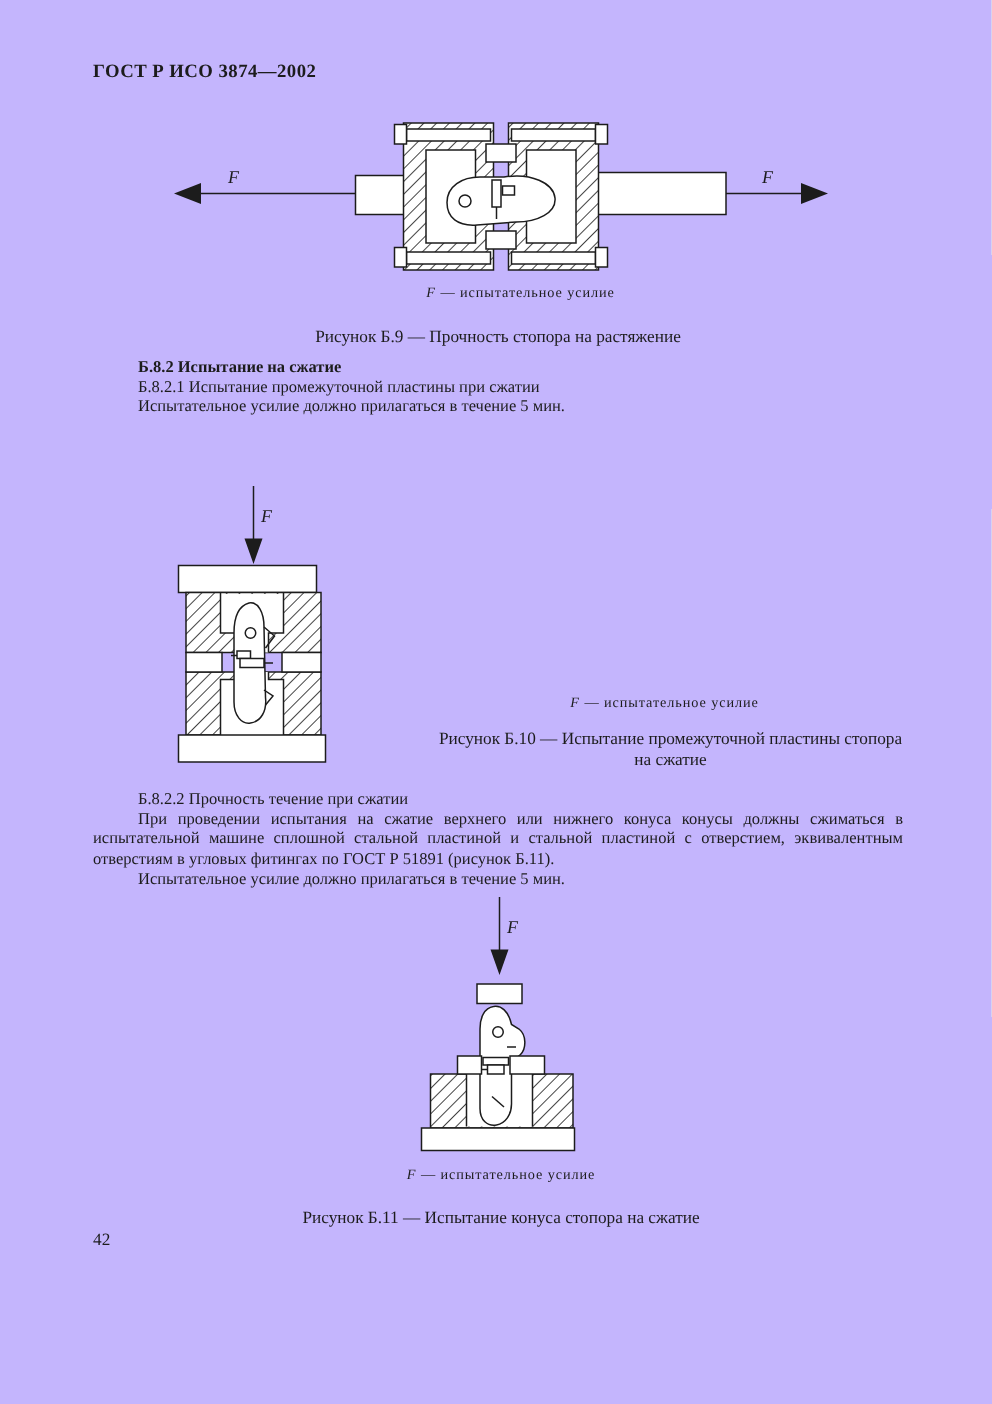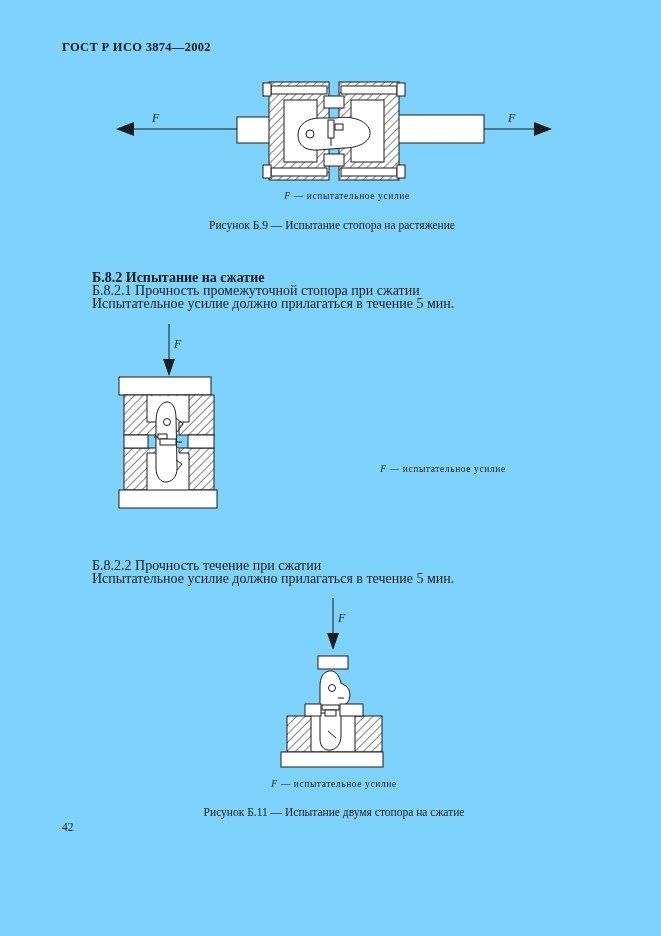--- a/index.html
+++ b/index.html
@@ -1,21 +1,21 @@
 <!DOCTYPE html>
 <html><head>
 <meta charset="utf-8">
 <style>
   * { margin:0; padding:0; box-sizing:border-box; }
   html,body { background:#e8e8e8; }
   .page {
     position:relative;
     width:661px; height:936px;
     margin:0 auto;
-    background:#7dd3fc;
+    background:#c4b5fd;
     color:#1c1c1c;
     font-family:"Liberation Serif", serif;
     overflow:hidden;
   }
   .hdr {
     position:absolute; left:62px; top:40px;
     font-size:12.5px; font-weight:bold; letter-spacing:0.3px;
   }
   .fig { position:absolute; }
   .legend {
@@ -23,21 +23,21 @@
     font-size:9.5px; letter-spacing:0.6px; white-space:nowrap;
   }
   .legend .fsym { font-style:italic; font-family:"Liberation Serif", serif; padding-right:3px; }
   .caption {
     position:absolute; transform:translateX(-50%);
     font-size:11.5px; white-space:nowrap; text-align:center; line-height:13.5px;
   }
   .caption.wrap { white-space:normal; }
   .textblock {
     position:absolute; left:62px; width:540px;
-    font-size:14px; line-height:13.2px;margin-top:32px;
+    font-size:11px; line-height:13.2px;
   }
   .textblock p { text-indent:30px; text-align:justify; }
   .textblock .h-bold { text-indent:30px; font-weight:bold; }
   .textblock .h-plain { text-indent:30px; }
   .pagenum { position:absolute; left:62px; top:821px; font-size:11.5px; }
   svg { display:block; }
   .draw { stroke:#1c1c1c; stroke-width:1; fill:none; }
   .white { fill:#ffffff; }
   .blk { fill:#1c1c1c; stroke:none; }
   svg text.fl { font-family:"Liberation Serif", serif; font-style:italic; font-size:12px; fill:#1c1c1c; }
@@ -99,25 +99,25 @@
         <circle class="draw white" cx="198" cy="60" r="4"></circle>
         <rect class="draw white" x="216" y="46" width="6" height="18"></rect>
         <rect class="draw white" x="223" y="50" width="8" height="6"></rect>
         <line class="draw" x1="219" y1="64" x2="219" y2="72"></line>
       </g>
     </svg>
   </div>
   <div class="legend" style="left:347px; top:191px;">
     <span class="fsym">F</span><span>— испытательное усилие</span>
   </div>
-  <div class="caption" style="left:332px; top:219px;">Рисунок Б.9 — Испытание стопора на растяжение</div>
+  <div class="caption" style="left:332px; top:219px;">Рисунок Б.9 — Прочность стопора на растяжение</div>
 
   <div class="textblock" style="top:239px;">
     <div class="h-bold">Б.8.2  Испытание на сжатие</div>
-    <div class="h-plain">Б.8.2.1  Прочность промежуточной стопора при сжатии</div>
+    <div class="h-plain">Б.8.2.1  Испытание промежуточной пластины при сжатии</div>
     <p>Испытательное усилие должно прилагаться в течение 5 мин.</p>
   </div>
 
   <div class="fig" style="left:114px; top:322px;">
     <svg width="122" height="196" viewBox="0 0 122 196">
       <defs>
         <pattern id="h10" patternUnits="userSpaceOnUse" width="6" height="6" patternTransform="rotate(45)">
           <rect width="6" height="6" fill="#ffffff"></rect>
           <line x1="0" y1="0" x2="0" y2="6" stroke="#1c1c1c" stroke-width="1.1"></line>
         </pattern>
@@ -154,23 +154,28 @@
         <rect class="draw white" x="44" y="112" width="9" height="5"></rect>
         <rect class="draw white" x="46" y="117" width="16" height="6"></rect>
         <line class="draw" x1="40" y1="115" x2="44" y2="115"></line>
         <line class="draw" x1="62" y1="120" x2="68" y2="120"></line>
       </g>
     </svg>
   </div>
   <div class="legend" style="left:443px; top:464px;">
     <span class="fsym">F</span><span>— испытательное усилие</span>
   </div>
+  <div class="caption wrap" style="left:447px; top:487px; width:340px;">
+    <div>Рисунок Б.10 — Испытание промежуточной пластины стопора</div>
+    <div>на сжатие</div>
+  </div>
 
   <div class="textblock" style="top:527px;">
     <div class="h-plain">Б.8.2.2  Прочность течение при сжатии</div>
+    <p>При проведении испытания на сжатие верхнего или нижнего конуса конусы должны сжиматься в испытательной машине сплошной стальной пластиной и стальной пластиной с отверстием, эквивалентным отверстиям в угловых фитингах по ГОСТ Р 51891 (рисунок Б.11).</p>
     <p>Испытательное усилие должно прилагаться в течение 5 мин.</p>
   </div>
 
   <div class="fig" style="left:270px; top:598px;">
     <svg width="124" height="172" viewBox="0 0 124 172">
       <defs>
         <pattern id="h11" patternUnits="userSpaceOnUse" width="6" height="6" patternTransform="rotate(45)">
           <rect width="6" height="6" fill="#ffffff"></rect>
           <line x1="0" y1="0" x2="0" y2="6" stroke="#1c1c1c" stroke-width="1.1"></line>
         </pattern>
@@ -201,17 +206,17 @@
         <rect class="draw white" x="70" y="106" width="23" height="12"></rect>
         <rect class="draw white" x="52" y="107" width="17" height="5"></rect>
         <rect class="draw white" x="55" y="112" width="11" height="6"></rect>
         <line class="draw" x1="51" y1="115" x2="55" y2="115"></line>
       </g>
     </svg>
   </div>
   <div class="legend" style="left:334px; top:779px;">
     <span class="fsym">F</span><span>— испытательное усилие</span>
   </div>
-  <div class="caption" style="left:334px; top:806px;">Рисунок Б.11 — Испытание двумя стопора на сжатие</div>
+  <div class="caption" style="left:334px; top:806px;">Рисунок Б.11 — Испытание конуса стопора на сжатие</div>
 
   <div class="pagenum">42</div>
 
 </div>
 
 </body></html>

